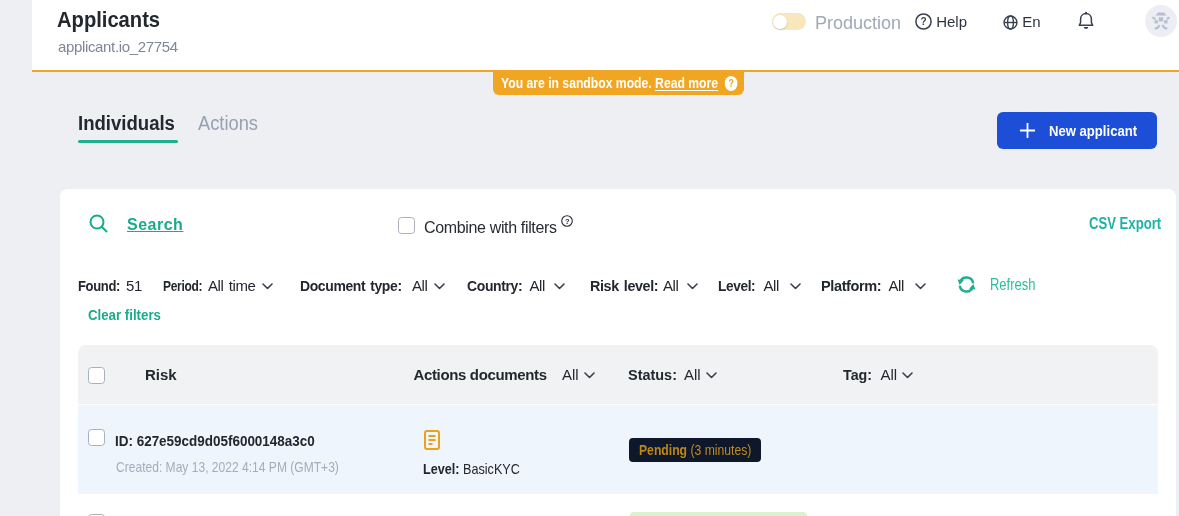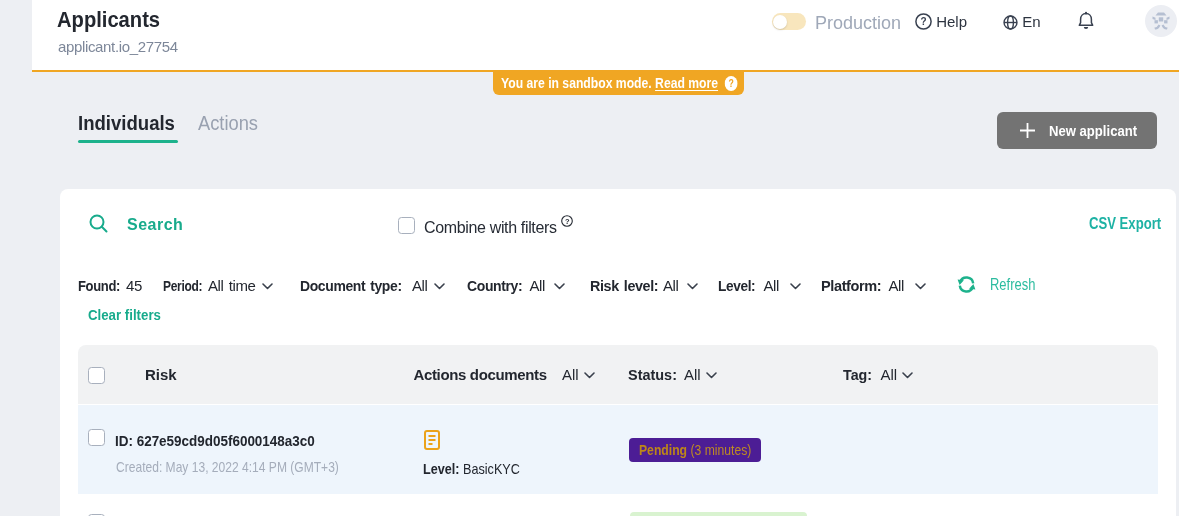--- a/index.html
+++ b/index.html
@@ -22,48 +22,48 @@
   .avatar { position:absolute; left:1113px; top:5px; width:32px; height:32px; border-radius:50%; background:#eceef3; }
 
   .banner { position:absolute; left:461px; top:72px; width:251px; height:23px; background:#f0a623; border-radius:0 0 6px 6px; color:#fff; font-size:14px; font-weight:bold; text-align:left; padding-left:7.5px; line-height:23px; white-space:nowrap; }
   .banner u { text-underline-offset:2px; }
   .binner { display:inline-block; transform:scaleX(0.87); transform-origin:left; white-space:nowrap; }
 
   .tab1 { position:absolute; left:46px; top:112px; font-size:20px; font-weight:bold; color:#23272f; transform:scaleX(0.928); transform-origin:left; }
   .tab2 { position:absolute; left:166px; top:112px; font-size:20px; color:#99a1b0; transform:scaleX(0.915); transform-origin:left; }
   .tabline { position:absolute; left:46px; top:139.5px; width:100px; height:3.5px; background:#1db28c; border-radius:2px; }
 
-  .newbtn { position:absolute; left:965px; top:112px; width:160px; height:37px; background:#737373; border-radius:6px; color:#fff; }
+  .newbtn { position:absolute; left:965px; top:112px; width:160px; height:37px; background:#1d4ed8; border-radius:6px; color:#fff; }
   .newbtn .plus { position:absolute; left:22px; top:10px; }
   .newbtn .lbl { position:absolute; left:52px; top:10px; font-size:15.5px; font-weight:bold; white-space:nowrap; transform:scaleX(0.845); transform-origin:left; }
 
   .card { position:absolute; left:28px; top:189px; width:1116px; height:327px; background:#fff; border-radius:8px 8px 0 0; }
 
   .searchic { position:absolute; left:56px; top:213px; }
-  .searchtxt { position:absolute; left:95px; top:215.5px; font-size:16px; font-weight:bold; color:#18ab8c; letter-spacing:0.5px; }
+  .searchtxt { position:absolute; left:95px; top:215.5px; font-size:16px; font-weight:bold; color:#18ab8c; letter-spacing:0.5px;text-decoration:underline; }
   .cb { position:absolute; width:17px; height:17px; border:1.5px solid #a8b0bd; border-radius:3.5px; background:#fff; }
   .combilbl { position:absolute; left:392px; top:215px; font-size:16px; color:#262b34; letter-spacing:-0.35px; }
   .csv { position:absolute; left:1057px; top:214.5px; font-size:16px; font-weight:bold; color:#1db2a4; transform:scaleX(0.82); transform-origin:left; }
 
   .frow { font-size:15px; color:#23272f; letter-spacing:-0.4px; word-spacing:1.5px; }
   .frow b { font-weight:bold; }
   .fitem { position:absolute; top:276.5px; white-space:nowrap; }
   .refreshtxt { position:absolute; left:958px; top:275.5px; font-size:16px; color:#2cbc9f; font-weight:500; transform:scaleX(0.81); transform-origin:left; }
   .clear { position:absolute; left:56px; top:306px; font-size:15.5px; font-weight:bold; color:#18ab8c; transform:scaleX(0.855); transform-origin:left; }
 
   .thead { position:absolute; left:46px; top:345px; width:1080px; height:59px; background:#f1f2f3; border-radius:8px 8px 0 0; }
   .th { position:absolute; top:365.5px; font-size:15px; font-weight:bold; color:#23272f; white-space:nowrap; }
   .th.nb, .th .nb { font-weight:normal; }
 
   .row1 { position:absolute; left:46px; top:404.5px; width:1080px; height:89px; background:#eef5fc; }
   .idtxt { position:absolute; left:83px; top:432px; font-size:15px; font-weight:bold; color:#22262e; transform:scaleX(0.897); transform-origin:left; }
   .created { position:absolute; left:84px; top:457.5px; font-size:15px; color:#a5adbb; transform:scaleX(0.804); transform-origin:left; }
   .lvl { position:absolute; left:391px; top:459.5px; font-size:15px; color:#22262e; transform:scaleX(0.842); transform-origin:left; }
   .docic { position:absolute; left:392px; top:430px; }
-  .badge1 { position:absolute; left:597px; top:437.5px; width:131.5px; height:24px; background:#4c1d95; border-radius:4px; color:#bf8b22; font-size:14px; line-height:24px; white-space:nowrap; }
+  .badge1 { position:absolute; left:597px; top:437.5px; width:131.5px; height:24px; background:#0f172a; border-radius:4px; color:#bf8b22; font-size:14px; line-height:24px; white-space:nowrap; }
   .badge1 .inner { display:inline-block; margin-left:10px; transform:scaleX(0.87); transform-origin:left; }
   .badge1 b { color:#bd8718; }
 
   .badge2 { position:absolute; left:597.5px; top:511.5px; width:177px; height:24px; background:#d9f3d0; border-radius:4px; }
 
   .sbar { position:absolute; left:1172px; top:0; width:7px; height:516px; background:#eef0f3; }
 </style>
 </head>
 <body>
 <div class="page">
@@ -142,21 +142,21 @@
   <div class="cb" style="left:366px;top:216.5px;"></div>
   <span class="combilbl">Combine with filters
     <svg width="12" height="12" viewBox="0 0 12 12" style="vertical-align:6px">
         <circle cx="6" cy="6" r="5.3" fill="none" stroke="#262b34" stroke-width="1.1"></circle>
         <text x="6" y="8.8" font-size="7.5" font-weight="bold" fill="#262b34" text-anchor="middle" font-family="Liberation Sans">?</text>
       </svg>
   </span>
   <span class="csv">CSV Export</span>
 
   <span class="fitem frow" style="left:46px;transform:scaleX(0.868);transform-origin:left;"><b>Found:</b></span>
-  <span class="fitem frow" style="left:94px;">45</span>
+  <span class="fitem frow" style="left:94px;">51</span>
   <span class="fitem frow" style="left:131px;transform:scaleX(0.8);transform-origin:left;"><b>Period:</b></span>
   <span class="fitem frow" style="left:176px;text-align:center;">All time</span>
   <svg class="abs" style="left:229.5px;top:282.5px" width="11" height="7" viewBox="0 0 11 7">
       <path d="M1 1 L5.5 5.5 L10 1" stroke="#3a414d" stroke-width="1.6" fill="none" stroke-linecap="round" stroke-linejoin="round"></path>
     </svg>
   <span class="fitem frow" style="left:267.5px;transform:scaleX(0.931);transform-origin:left;"><b>Document type:</b></span>
   <span class="fitem frow" style="left:380px;">All</span>
   <svg class="abs" style="left:401.5px;top:282.5px" width="11" height="7" viewBox="0 0 11 7">
       <path d="M1 1 L5.5 5.5 L10 1" stroke="#3a414d" stroke-width="1.6" fill="none" stroke-linecap="round" stroke-linejoin="round"></path>
     </svg>

